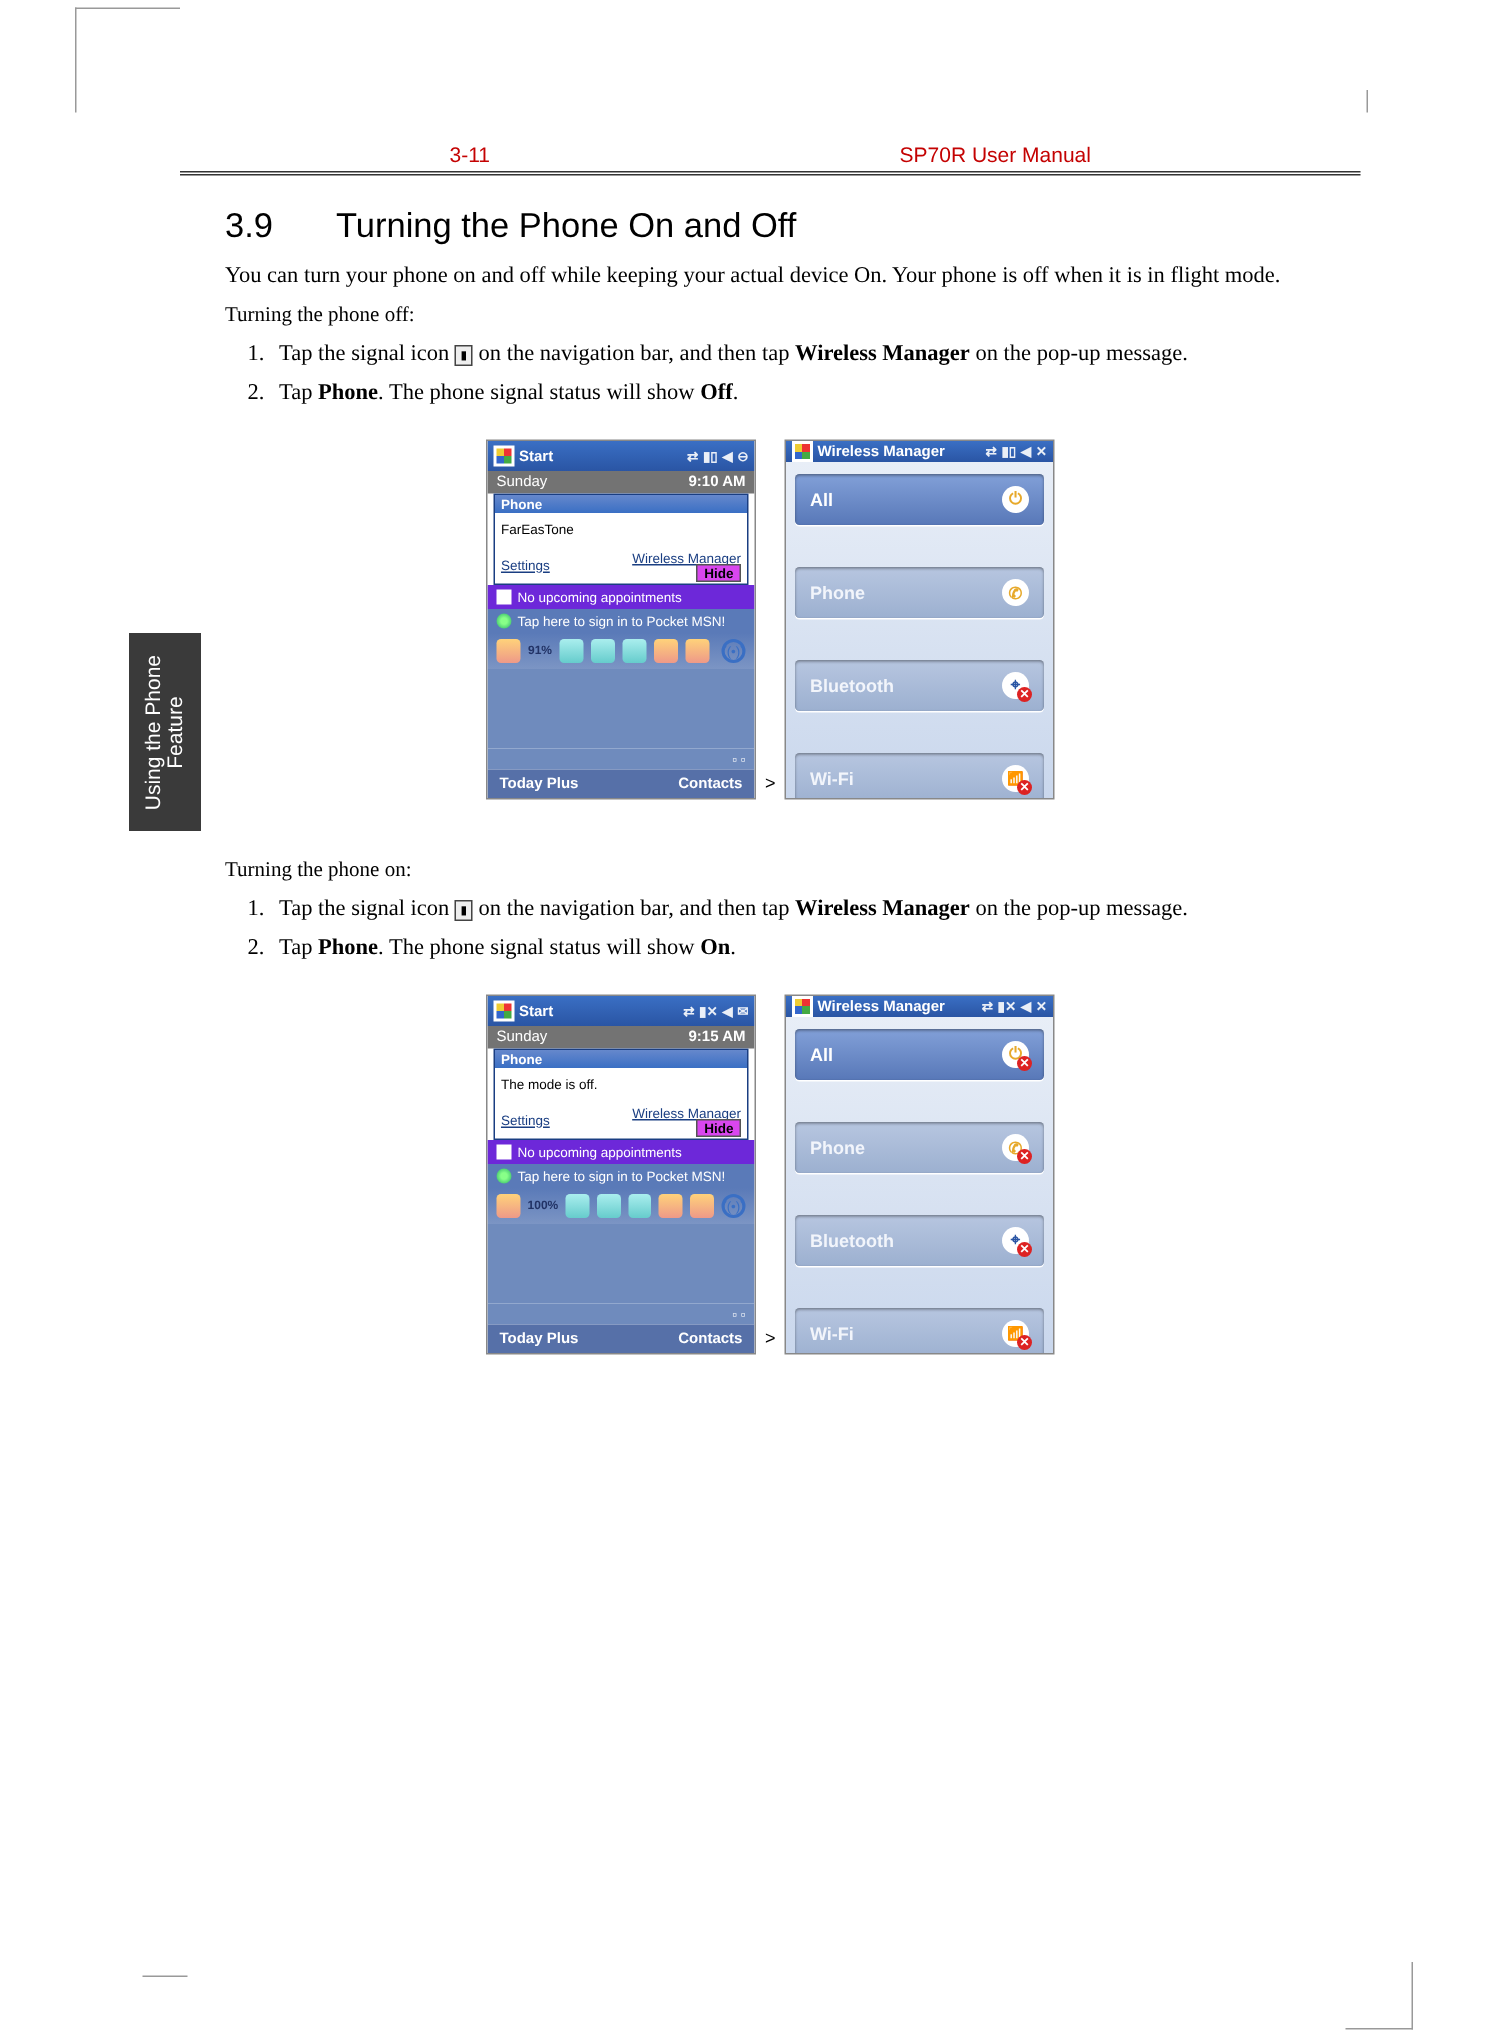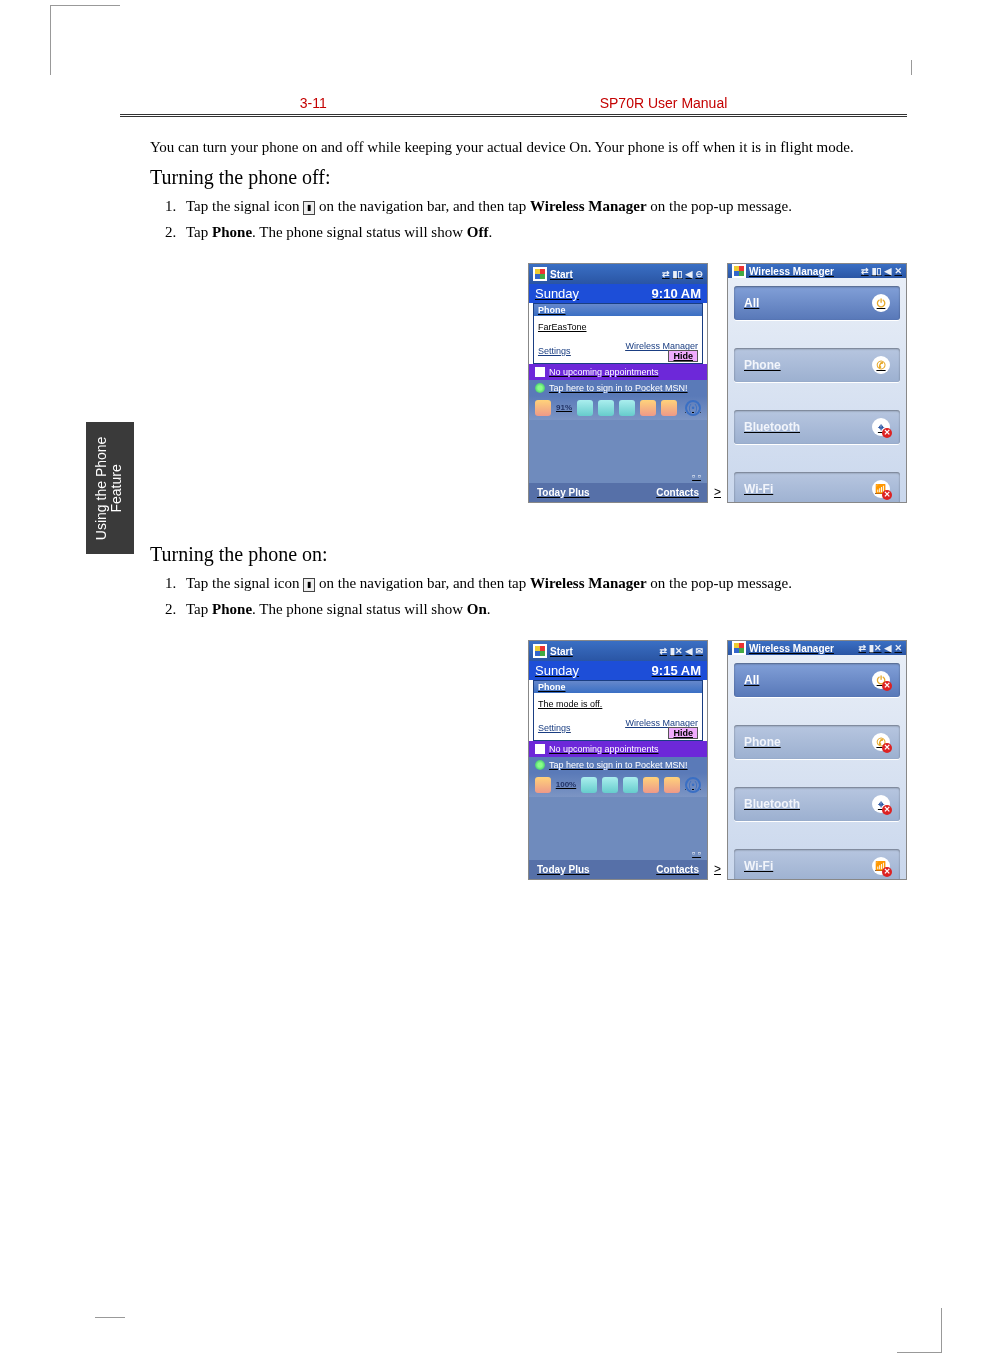--- a/index.html
+++ b/index.html
@@ -10,42 +10,42 @@
   .crop-bottom { position: absolute; bottom: 5px; right: 50px; width: 45px; height: 45px; border-right: 1px solid #999; border-bottom: 1px solid #999; }
   .crop-bottom-left { position: absolute; bottom: 40px; left: 95px; width: 30px; height: 1px; background: #999; }
   .header-line { border-bottom: 3px double #333; margin-bottom: 20px; padding-bottom: 3px; display: flex; color: #c40202; font-family: Arial, sans-serif; font-size: 14px; justify-content: center;}
   .header-line .pnum { width:300px;}
   .header-line .title { }
   .side-tab { position: absolute; left: 86px; top: 422px; width: 48px; height: 132px; background: #3a3a3a; color: #fff; font-family: Arial, sans-serif; font-size: 14px; display: flex; align-items: center; justify-content: center; }
   .side-tab span { transform: rotate(-90deg); white-space: nowrap; line-height: 1.1; text-align:center;}
   h2.section-h { font-family: Arial, sans-serif; font-weight: normal; font-size: 23px; margin: 15px 0 10px 30px; }
   h2.section-h .num { display:inline-block; width:68px;}
   .body-para { margin: 0 0 8px 30px; line-height: 1.4; font-size:15px;}
-  .sub-intro { margin: 0 0 6px 30px; font-size:20px;}
+  .sub-intro { margin: 0 0 6px 30px; font-size:14px;}
   ol.steps { margin: 0 0 12px 30px; padding-left: 30px; font-size:15px;}
   ol.steps li { padding-left: 6px; margin-bottom: 3px; line-height: 1.5;}
   .sig-icon { display: inline-block; width: 12px; height: 14px; border: 1px solid #444; background: #eee; vertical-align: middle; font-size:8px; line-height:12px; text-align:center; overflow:hidden; font-family:Arial,sans-serif;}
   .bold { font-weight: bold; }
-  .figrow { display: flex; justify-content: flex-end; align-items: flex-end; gap: 6px; margin: 20px 0 40px 0; text-decoration: underline; }
+  .figrow { display: flex; justify-content: center; align-items: flex-end; gap: 6px; margin: 20px 0 40px 0; }
   .gt { font-family: Arial, sans-serif; font-size: 12px; padding-bottom:4px; }
   
   .device { width: 180px; height: 240px; background: #fff; border: 1px solid #888; font-family: Tahoma, Arial, sans-serif; font-size: 9px; display: flex; flex-direction: column; overflow:hidden;}
   .titlebar { background: linear-gradient(#3a6fc4,#2a55a4); color: #fff; height: 20px; display: flex; align-items: center; padding: 0 4px; gap:3px; font-weight:bold; font-size:10px;}
   .winflag { width: 14px; height: 14px; background: #fff; display: inline-block; position:relative;}
   .winflag::before{content:"";position:absolute;inset:2px;background:conic-gradient(#e33 0 25%,#4a4 0 50%,#36c 0 75%,#ec3 0);}
   .tbicons { margin-left:auto; display:flex; gap:3px; font-size:9px;}
   .tbicons span{opacity:.9;}
-  .subhdr { background: #1d4ed8; color:#fff; padding:2px 6px; display:flex; align-items:center; font-size:13px;}
+  .subhdr { background: #737373; color:#fff; padding:2px 6px; display:flex; align-items:center; font-size:10px;}
   .subhdr .tm{margin-left:auto; font-weight:bold;}
   .popup { margin:0 4px; background:#fff; border:1px solid #1a3e82;}
   .popup .p-title{ background:linear-gradient(#6688cc,#3a6fc4); color:#fff; padding:1px 4px; font-size:9px; font-weight:bold;}
   .popup .p-body{ padding:6px 4px; font-size:9px; line-height:1.2;}
   .popup .p-act { display:flex; justify-content:space-between; align-items:center; padding:2px 4px;}
   .popup .p-act a{ color:#1a3e82; text-decoration:underline; font-size:9px;}
-  .hidebtn { border:1px solid #555; background:#f0abfc; padding:0 4px; font-size:9px; font-weight:bold;}
+  .hidebtn { border:1px solid #555; background:#d946ef; padding:0 4px; font-size:9px; font-weight:bold;}
   .infobar { background:#6d28d9; color:#fff; padding:3px 6px; font-size:9px; display:flex; align-items:center; gap:4px;}
   .infobar .cal{width:10px;height:10px;background:#fff;}
   .msnbar{ background:#5a7ab8; color:#fff; padding:3px 6px; font-size:9px; display:flex; align-items:flex-start; gap:4px;}
   .msnbar .msnico{width:10px;height:10px;border-radius:50%;background:radial-gradient(#8f8 30%,#2a6);}
   .iconrow{ background:linear-gradient(#5a7ab8,#7c95c4); padding:4px 6px; display:flex; gap:5px; align-items:center;}
   .iconrow .ic{ width:16px;height:16px;border-radius:3px;background:linear-gradient(#ffd27a,#e98);}
   .iconrow .ic.si{background:linear-gradient(#aee,#6cc);}
   .iconrow .pct{color:#236;font-size:8px; font-weight:bold;}
   .iconrow .wi{width:16px;height:16px;border-radius:50%;border:2px solid #3a6fc4;color:#3a6fc4;font-size:9px;display:flex;align-items:center;justify-content:center;margin-left:auto;}
   .spacer{flex:1;background:#6f8bbd;}
@@ -76,20 +76,24 @@
   <span>Using the Phone<br>Feature</span>
 </div>
 
 <div class="page">
 
   <div class="header-line">
     <span class="pnum">3-11</span>
     <span class="title">SP70R User Manual</span>
   </div>
 
+  <h2 class="section-h">
+    <span class="num">3.9</span>
+    <span>Turning the Phone On and Off</span>
+  </h2>
 
   <p class="body-para">You can turn your phone on and off while keeping your actual device On. Your phone is off when it is in flight mode.</p>
 
   <p class="sub-intro">Turning the phone off:</p>
   <ol class="steps">
     <li>
       <span>Tap the signal icon </span><span class="sig-icon">▮</span><span> on the navigation bar, and then tap </span><span class="bold">Wireless Manager</span><span> on the pop-up message.</span>
     </li>
     <li>
       <span>Tap </span><span class="bold">Phone</span><span>. The phone signal status will show </span><span class="bold">Off</span><span>.</span>

